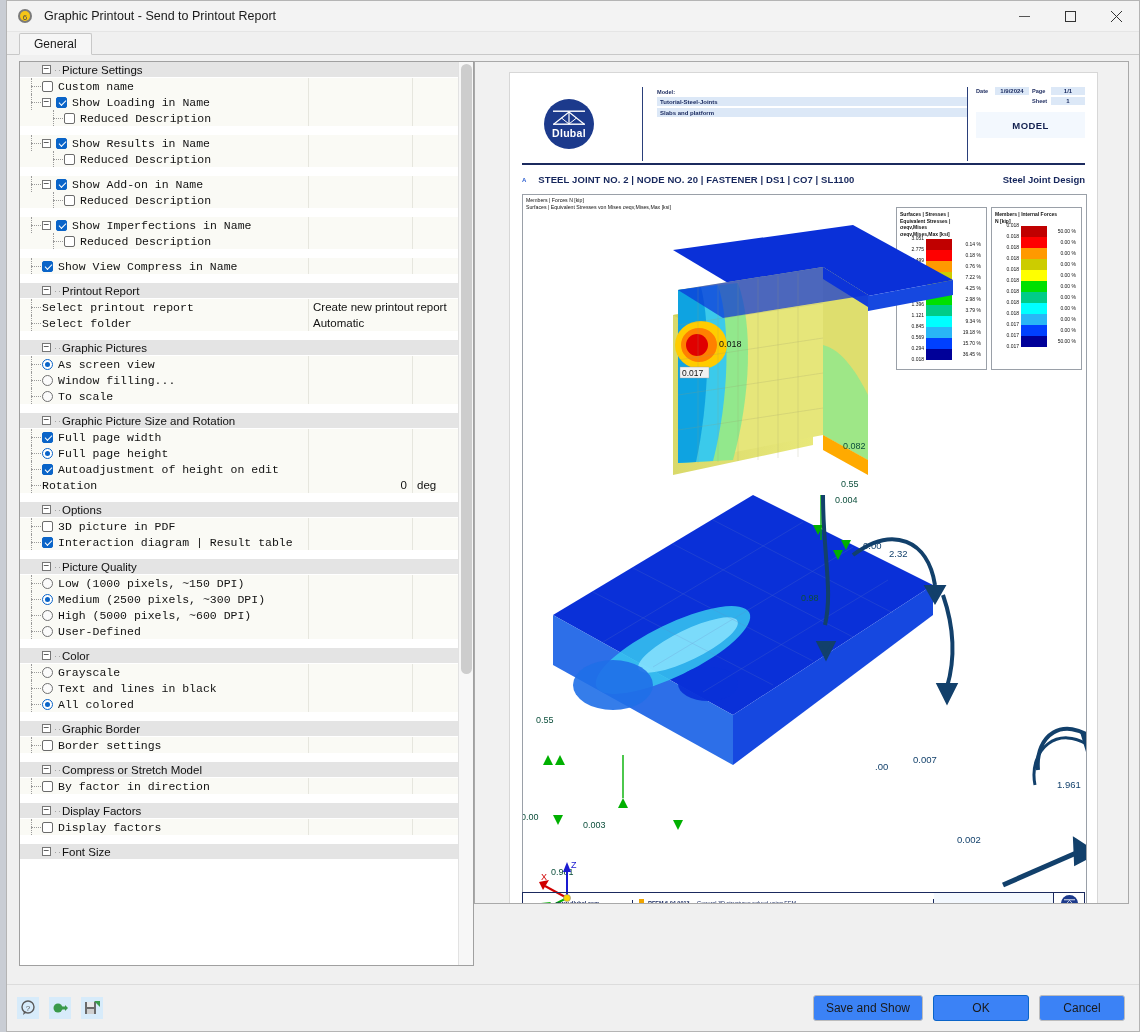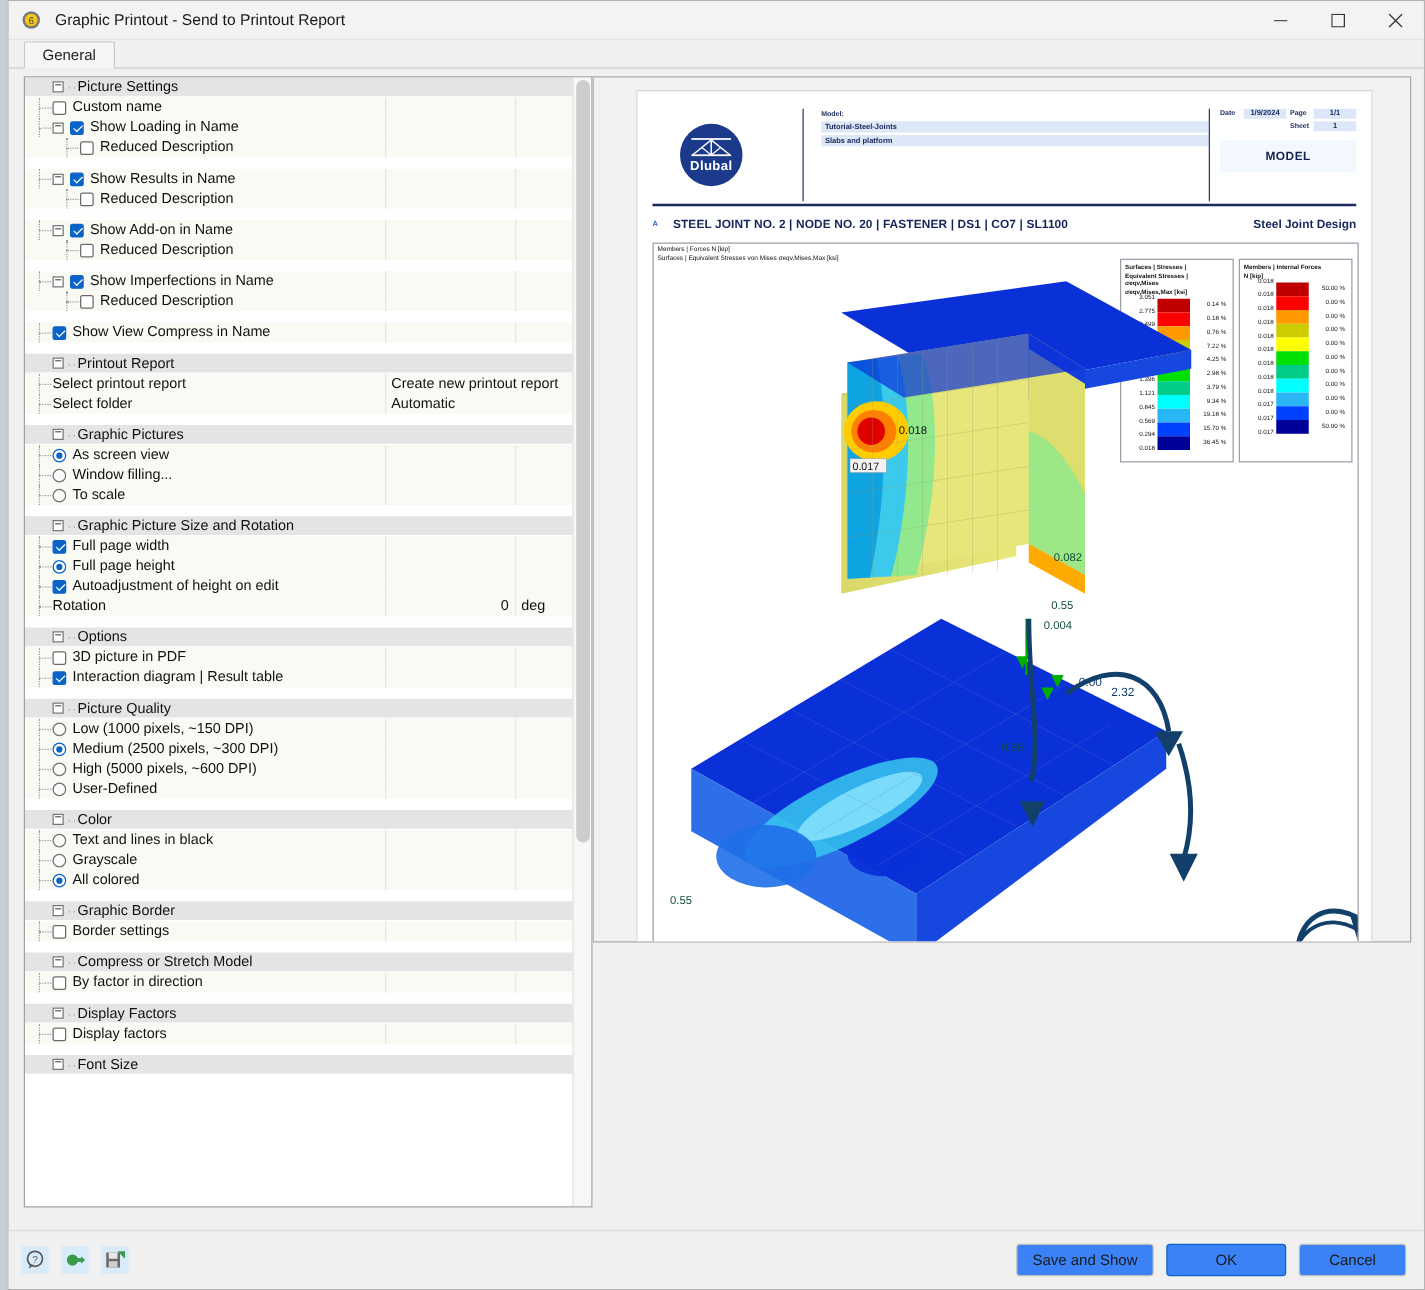--- a/index.html
+++ b/index.html
@@ -105,33 +105,33 @@
   }
   .rb {
     width: 11px; height: 11px; flex: none; margin-right: 5px; border-radius: 50%;
     border: 1px solid #707070; background: #fbfbfb;
   }
   .rb.on { border: 1px solid #0a64c8; background: #fff; position: relative; }
   .rb.on:after {
     content:""; position:absolute; left: 2px; top: 2px; width: 5px; height: 5px;
     border-radius: 50%; background: #0a64c8;
   }
-  .lbl { white-space: nowrap; }
+  .lbl { white-space: nowrap; font-family: Liberation Mono, monospace; }
   .valright { margin-left: auto; padding-right: 5px; }
 
   
   #treescroll {
     position: absolute; right: 0; top: 0; width: 15px; bottom: 0; background: #f7f7f7;
     border-left: 1px solid #e2e2e2;
   }
   #treethumb { position: absolute; left: 2px; top: 2px; width: 11px; height: 610px; background: #cdcdcd; border-radius: 6px; }
 
   
   #rightpane {
-    position: absolute; left: 467px; top: 6px; width: 655px; height: 693px;
+    position: absolute; left: 467px; top: 6px; width: 655px; height: 843px;
     background: #f1f1f1; border: 1px solid #a9a9a9; overflow: hidden;
   }
   #page {
     position: absolute; left: 34px; top: 10px; width: 589px; height: 855px;
     background: #fff; border: 1px solid #d7d7d7;
   }
   
   #rhead { position:absolute; left: 12px; top: 14px; right: 12px; height: 74px; display:flex; }
   #logo { width: 196px; border-right: 1px solid #2a3f7a; height: 74px; display:flex; align-items:center; }
   .dlubal-circle {
@@ -552,31 +552,31 @@
           <div class="grp">
             <span class="exp" style="margin-left: 22px; margin-right: 3px;"></span>
             <span class="dots">··</span>
             <span>Color</span>
           </div>
           <div class="row">
             <div class="c1">
               <div class="guide tee"></div>
               <span style="width: 0px; flex: 0 0 auto;"></span>
               <span class="rb"></span>
+              <span class="lbl">Grayscale</span>
+            </div>
+            <div class="c2"></div>
+            <div class="c3"></div>
+          </div>
+          <div class="row">
+            <div class="c1">
+              <div class="guide tee"></div>
+              <span style="width: 0px; flex: 0 0 auto;"></span>
+              <span class="rb"></span>
               <span class="lbl">Text and lines in black</span>
-            </div>
-            <div class="c2"></div>
-            <div class="c3"></div>
-          </div>
-          <div class="row">
-            <div class="c1">
-              <div class="guide tee"></div>
-              <span style="width: 0px; flex: 0 0 auto;"></span>
-              <span class="rb"></span>
-              <span class="lbl">Grayscale</span>
             </div>
             <div class="c2"></div>
             <div class="c3"></div>
           </div>
           <div class="row">
             <div class="c1">
               <div class="guide tee"></div>
               <span style="width: 0px; flex: 0 0 auto;"></span>
               <span class="rb on"></span>
               <span class="lbl">All colored</span>

